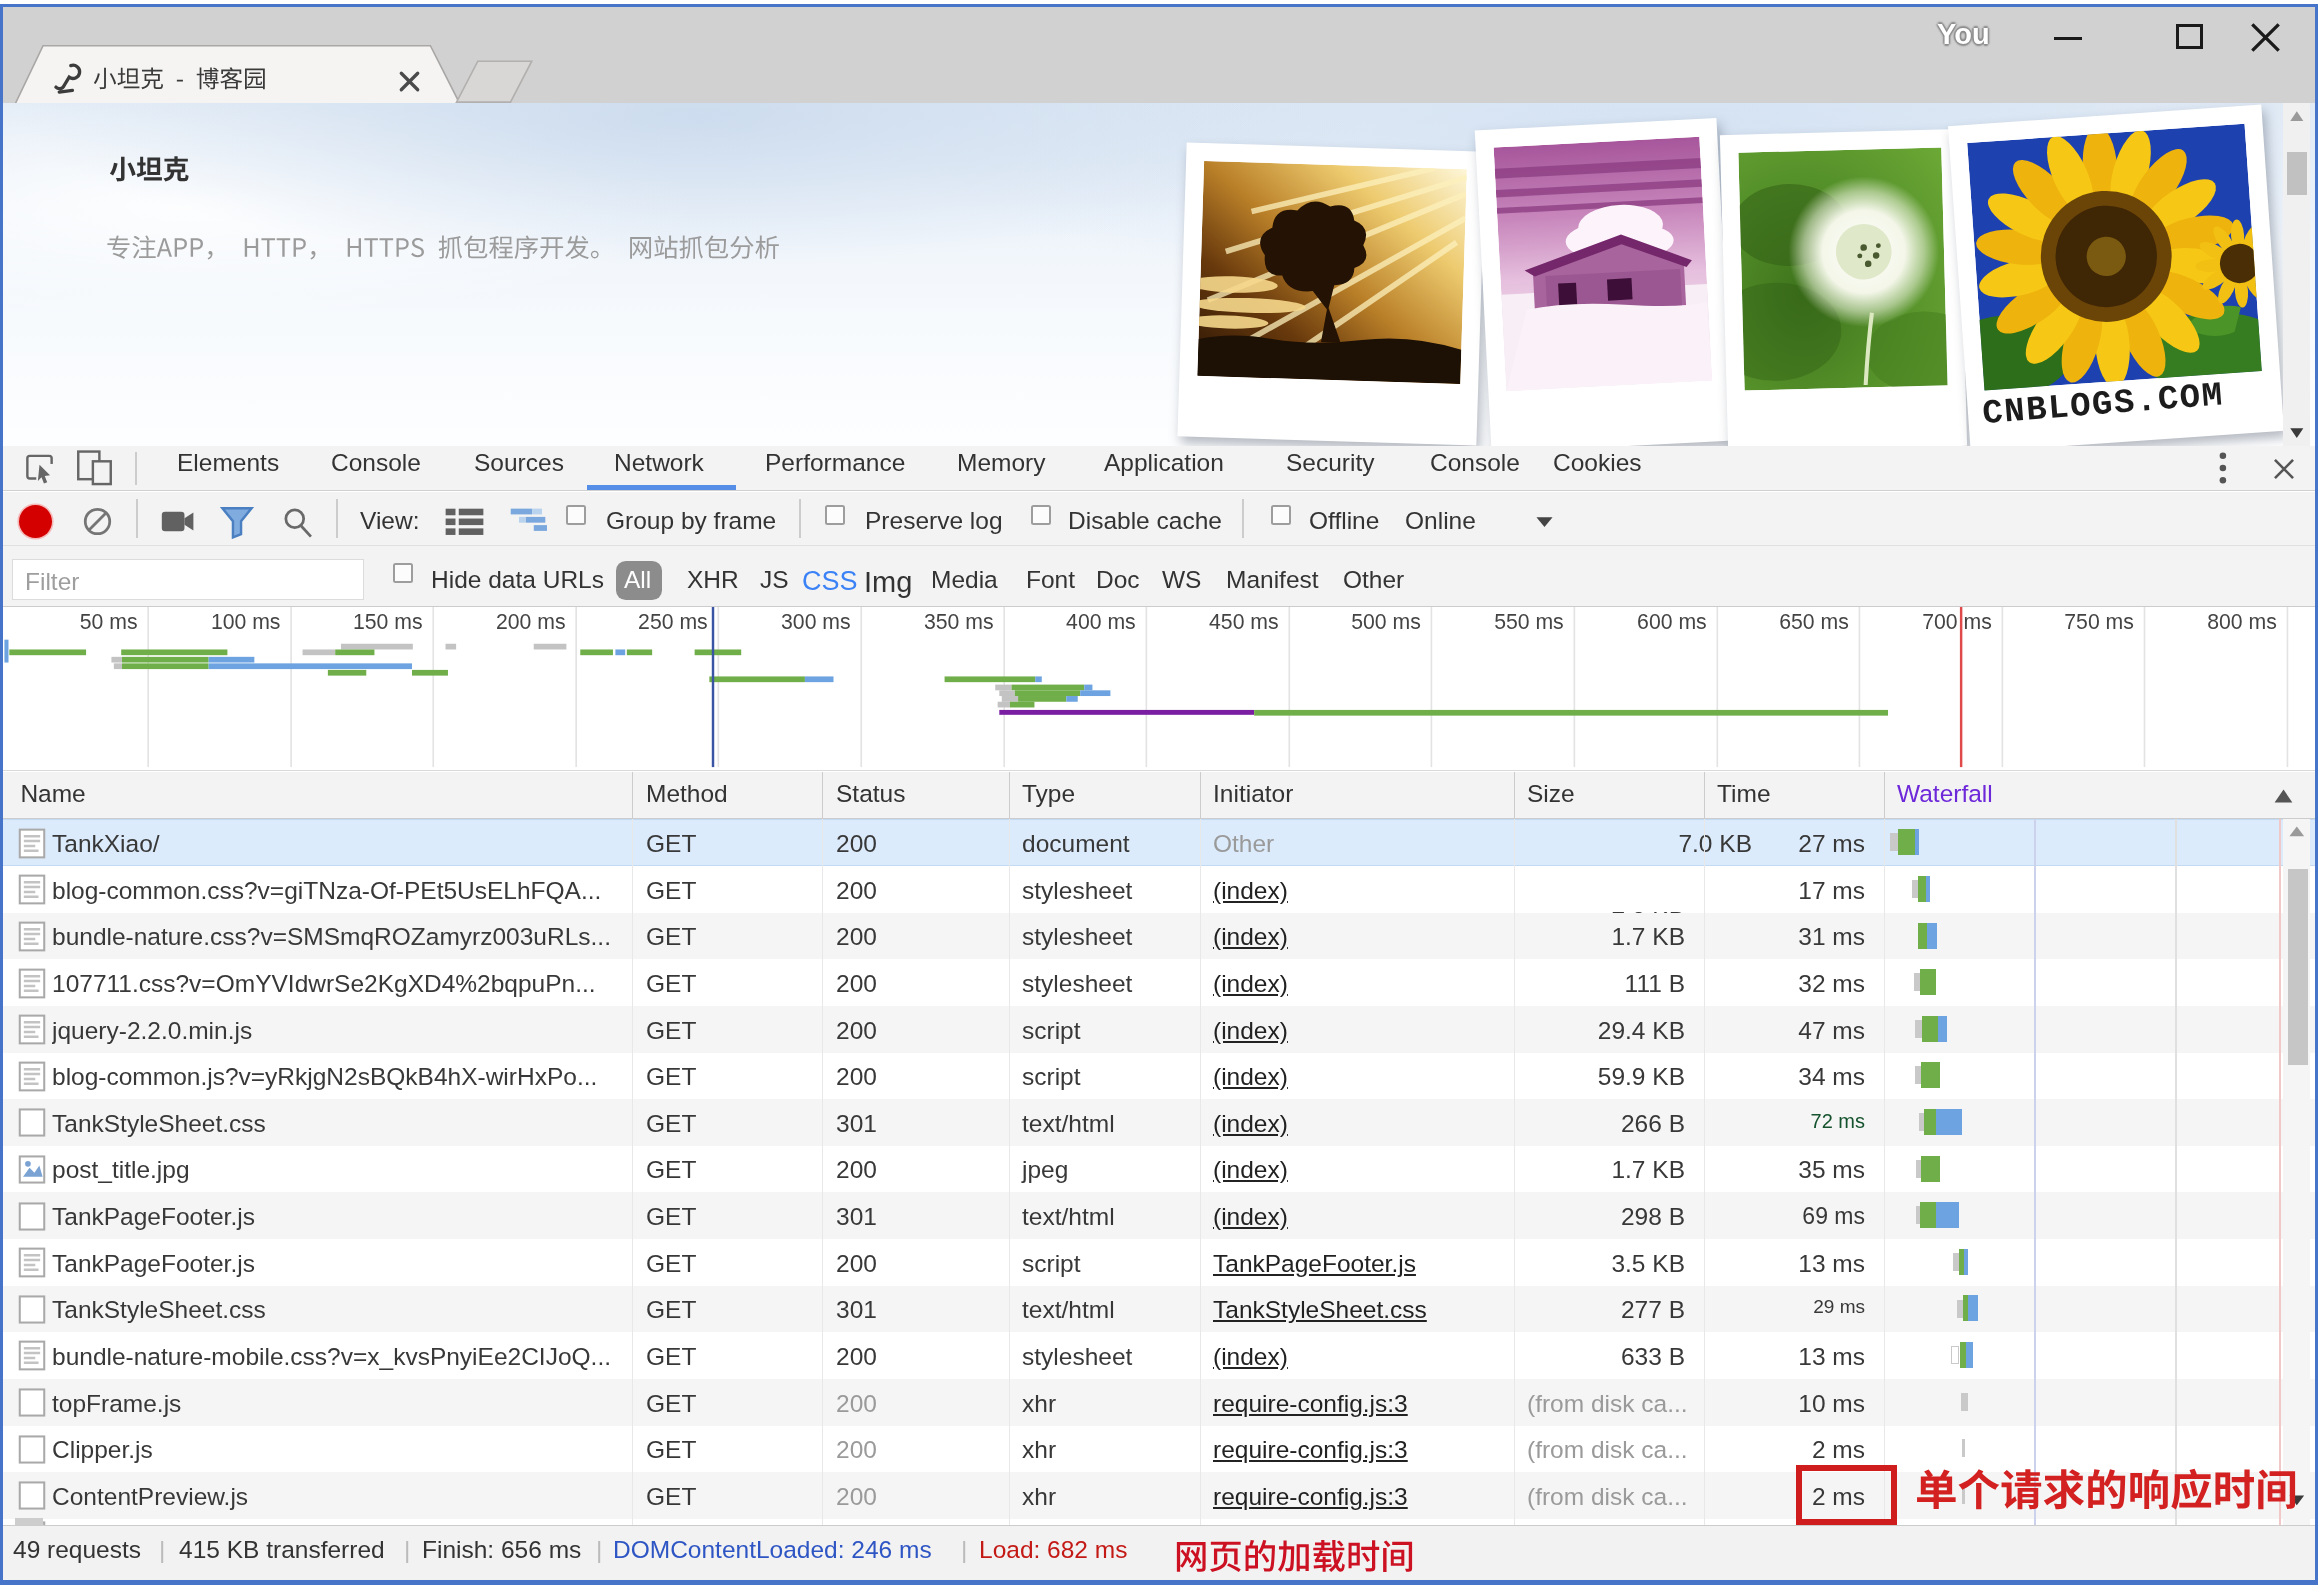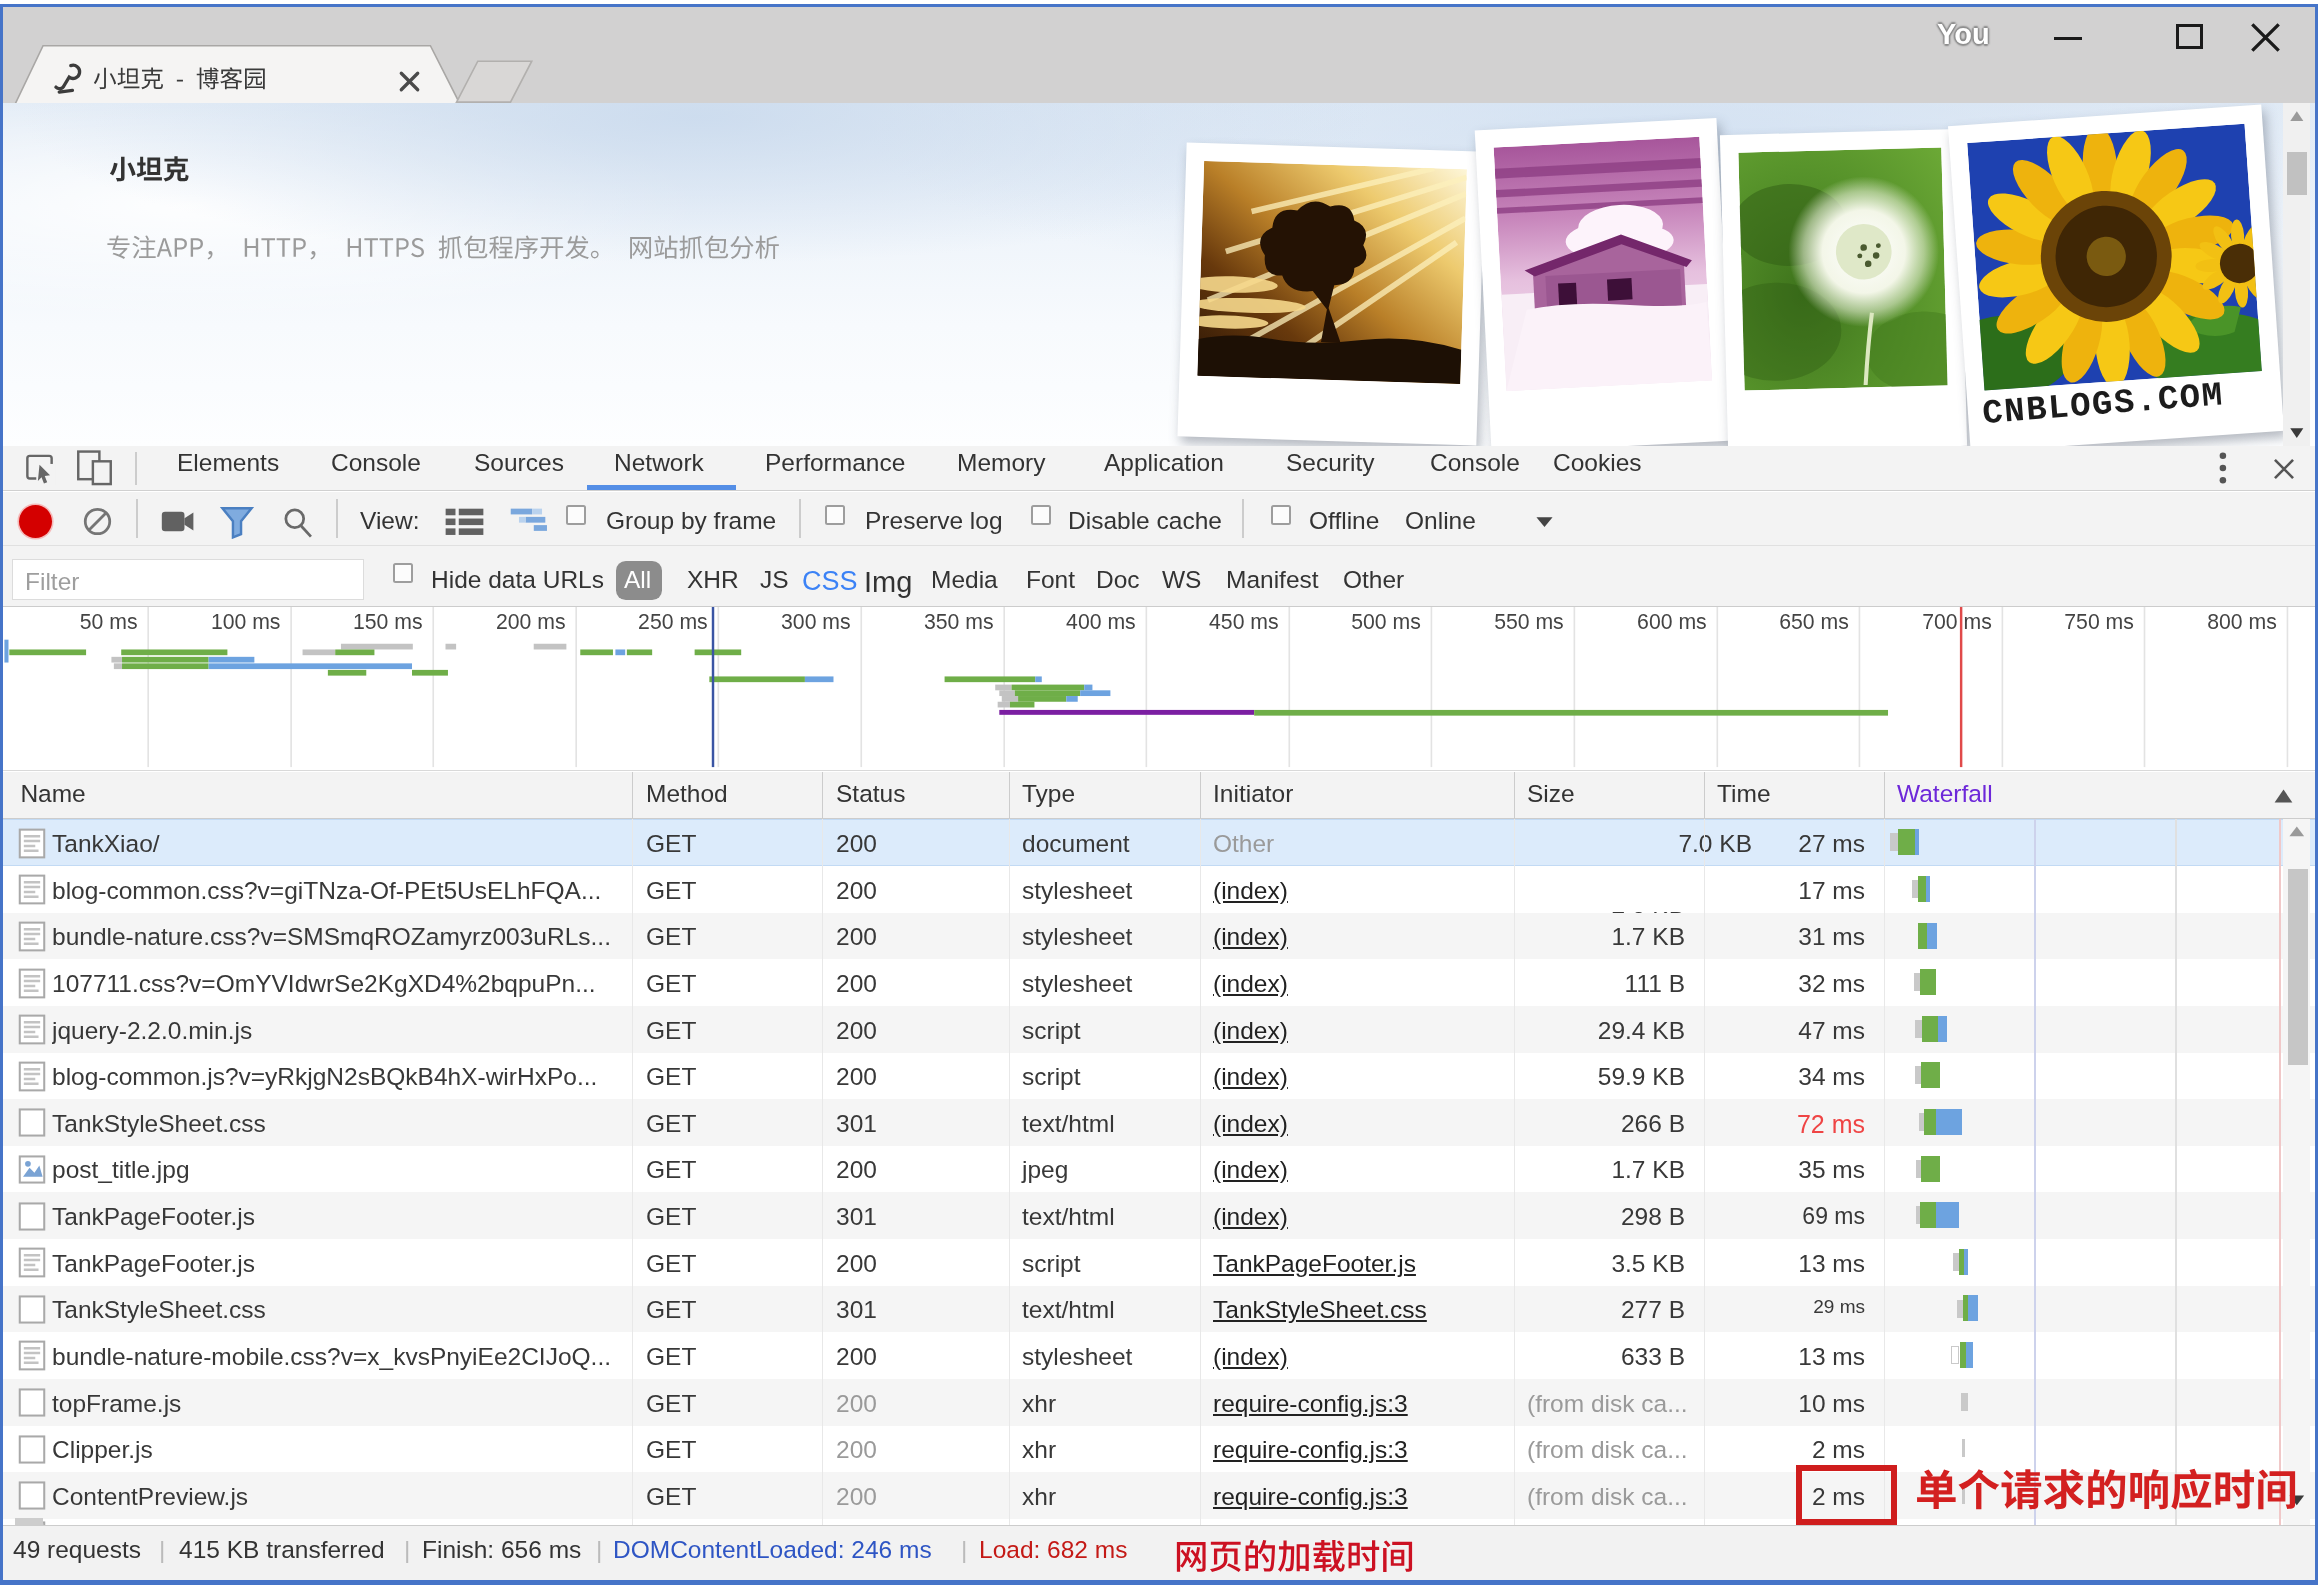--- a/index.html
+++ b/index.html
@@ -480,21 +480,21 @@
 <div class="abs" style="left:3.3px;top:1099px;width:2312px;height:47px;background:#f5f5f5"></div>
 <svg class="abs" style="left:18px;top:1107px" width="28" height="31" viewBox="0 0 34 38">
     <rect x="2" y="3" width="30" height="32" fill="#fff" stroke="#a9a9a9" stroke-width="2.5"></rect>
   </svg>
 <div class="abs" style="left:52px;top:1110px;width:573px;font-size:24.5px;color:#383838;white-space:nowrap;overflow:hidden">TankStyleSheet.css</div>
 <div class="abs" style="left:646px;top:1110px;font-size:24.5px;color:#383838">GET</div>
 <div class="abs" style="left:836px;top:1110px;font-size:24.5px;color:#383838">301</div>
 <div class="abs" style="left:1022px;top:1110px;font-size:24.5px;color:#383838">text/html</div>
 <div class="abs" style="left:1213px;top:1110px;font-size:24.5px;color:#222;text-decoration:underline;max-width:294px;white-space:nowrap;overflow:hidden">(index)</div>
 <div class="abs" style="left:1521px;top:1110px;width:164px;text-align:right;font-size:24.5px;color:#383838">266 B</div>
-<div class="abs" style="left:1701px;top:1110px;width:164px;text-align:right;font-size:25px;color:#ef4444">72 ms</div>
+<div class="abs" style="left:1701px;top:1110px;width:164px;text-align:right;font-size:20px;color:#14532d">72 ms</div>
 <div class="abs" style="left:1919px;top:1113px;width:7.4px;height:18px;background:#c9c9c9"></div>
 <div class="abs" style="left:1924px;top:1109px;width:12.3px;height:26px;background:#6fae48"></div>
 <div class="abs" style="left:1936px;top:1109px;width:26px;height:26px;background:#6da3e0"></div>
 <div class="abs" style="left:3.3px;top:1146px;width:2312px;height:47px;background:#fff"></div>
 <svg class="abs" style="left:18px;top:1154px" width="28" height="31" viewBox="0 0 34 38">
     <rect x="2" y="3" width="30" height="32" fill="#fff" stroke="#a9a9a9" stroke-width="2.5"></rect>
     <path d="M6 28 L14 17 L20 23 L26 14 L30 28 Z" fill="#7aa3d4"></path>
     <circle cx="12" cy="12" r="3.5" fill="#7aa3d4"></circle>
   </svg>
 <div class="abs" style="left:52px;top:1156px;width:573px;font-size:24.5px;color:#383838;white-space:nowrap;overflow:hidden">post_title.jpg</div>

